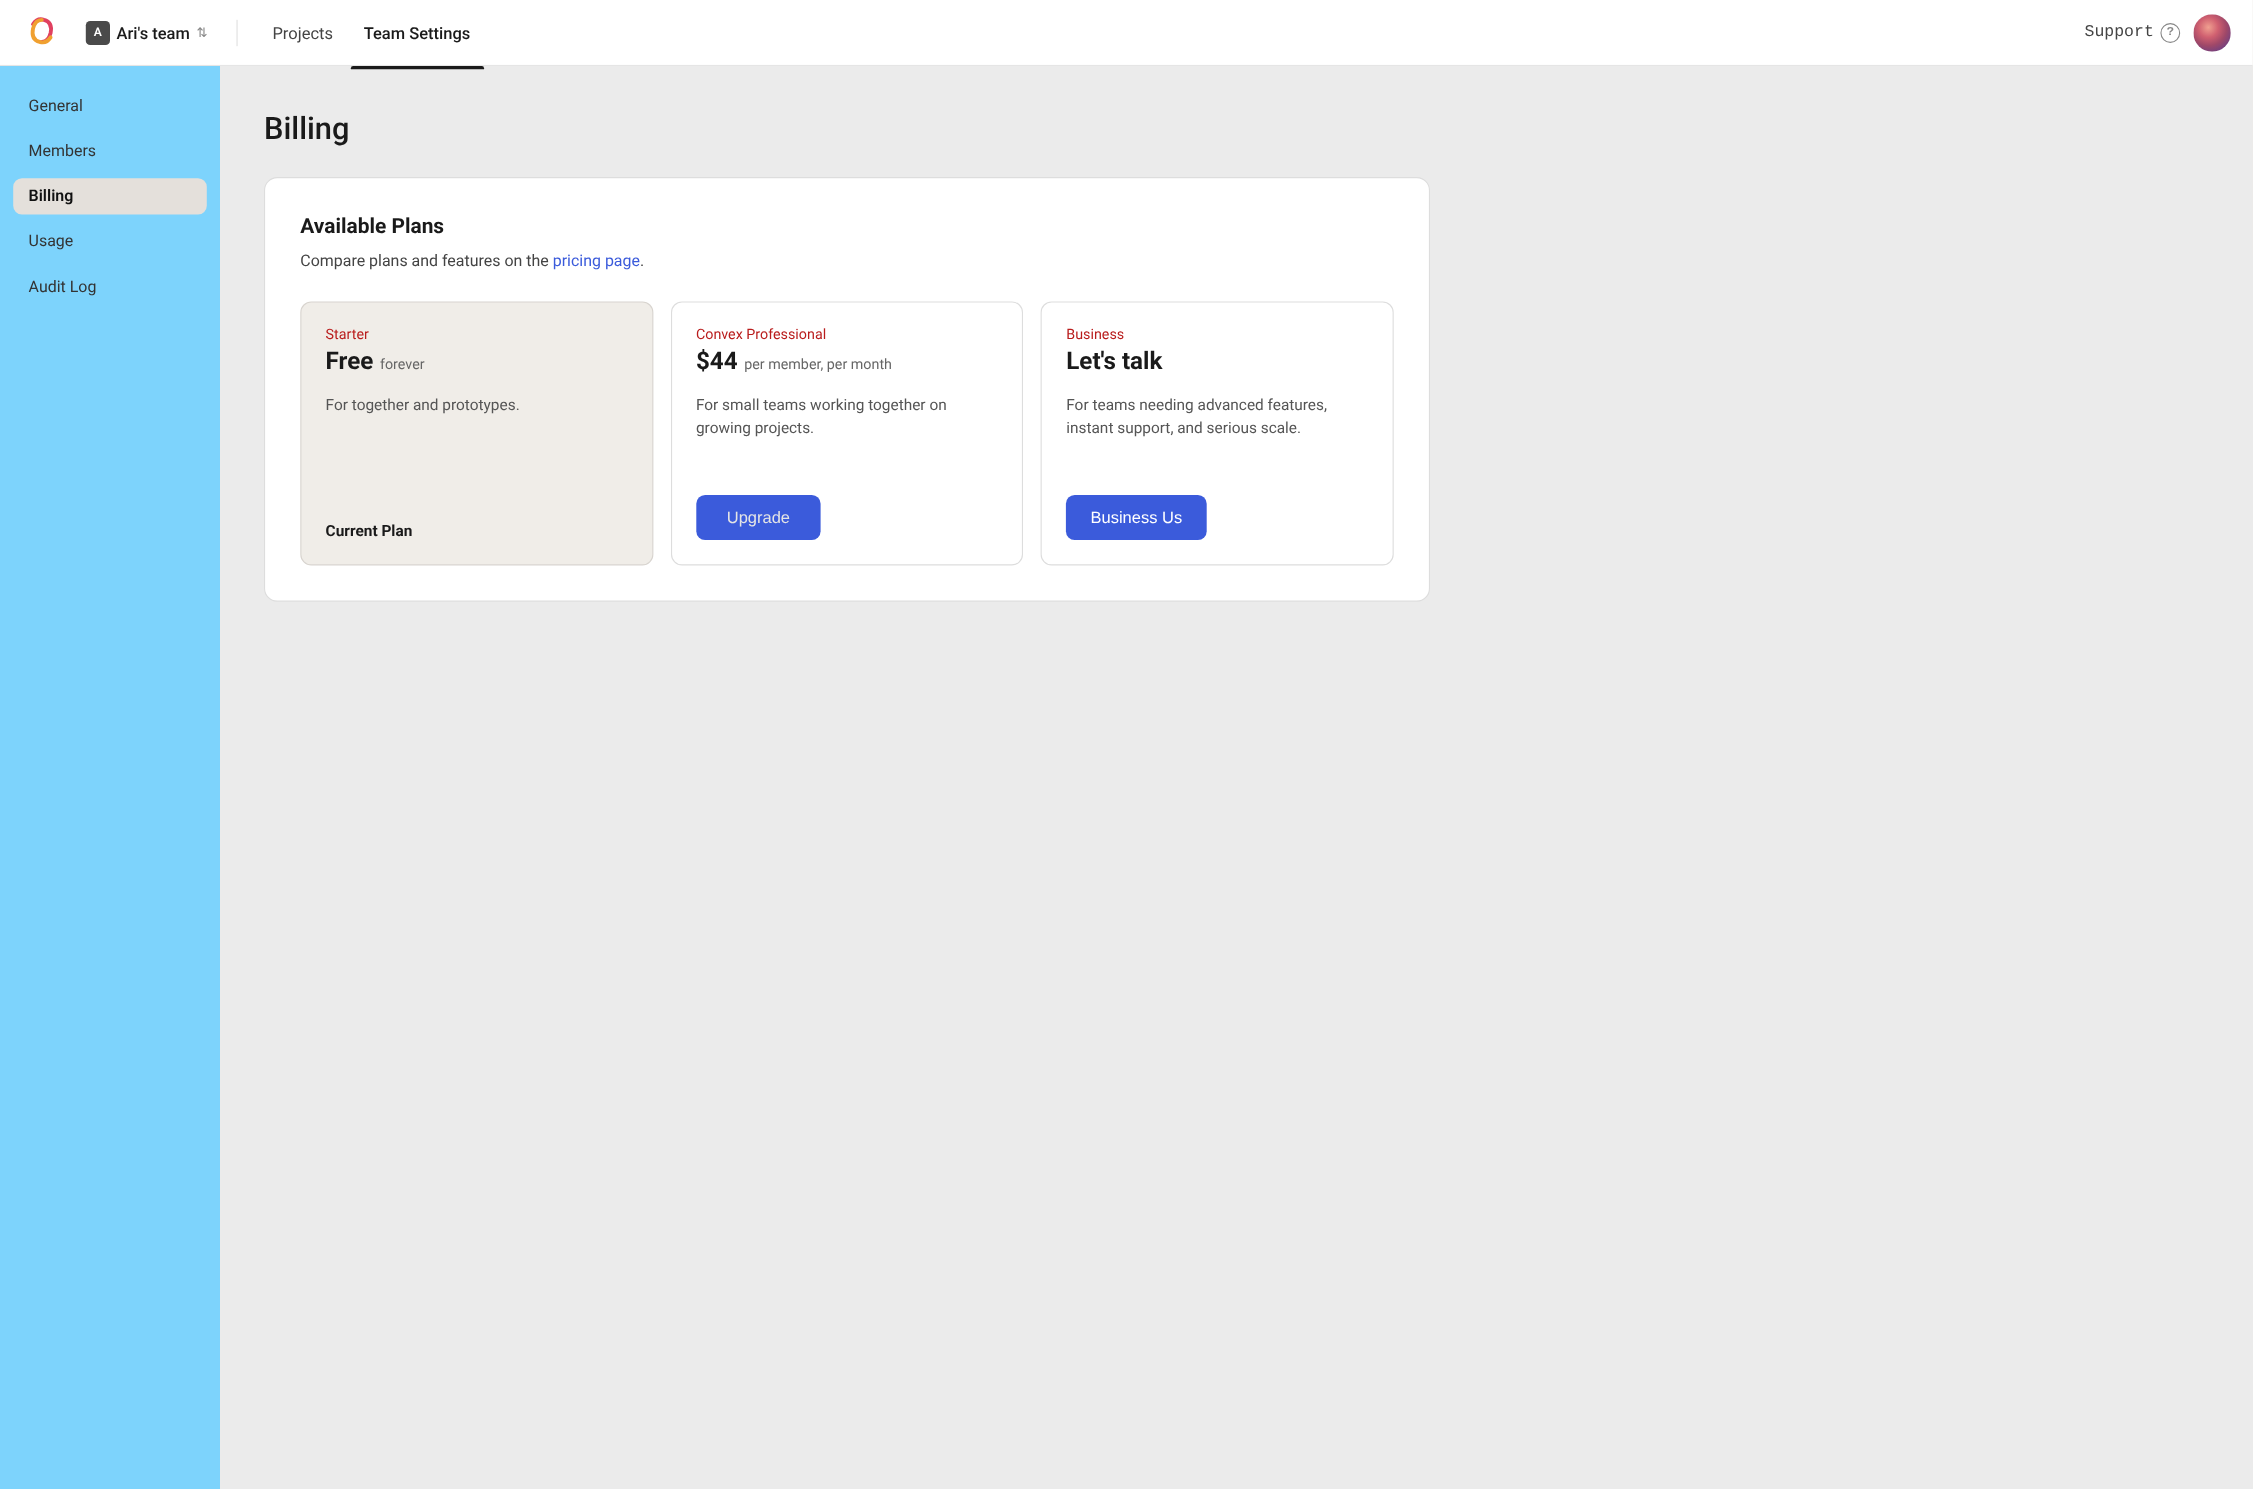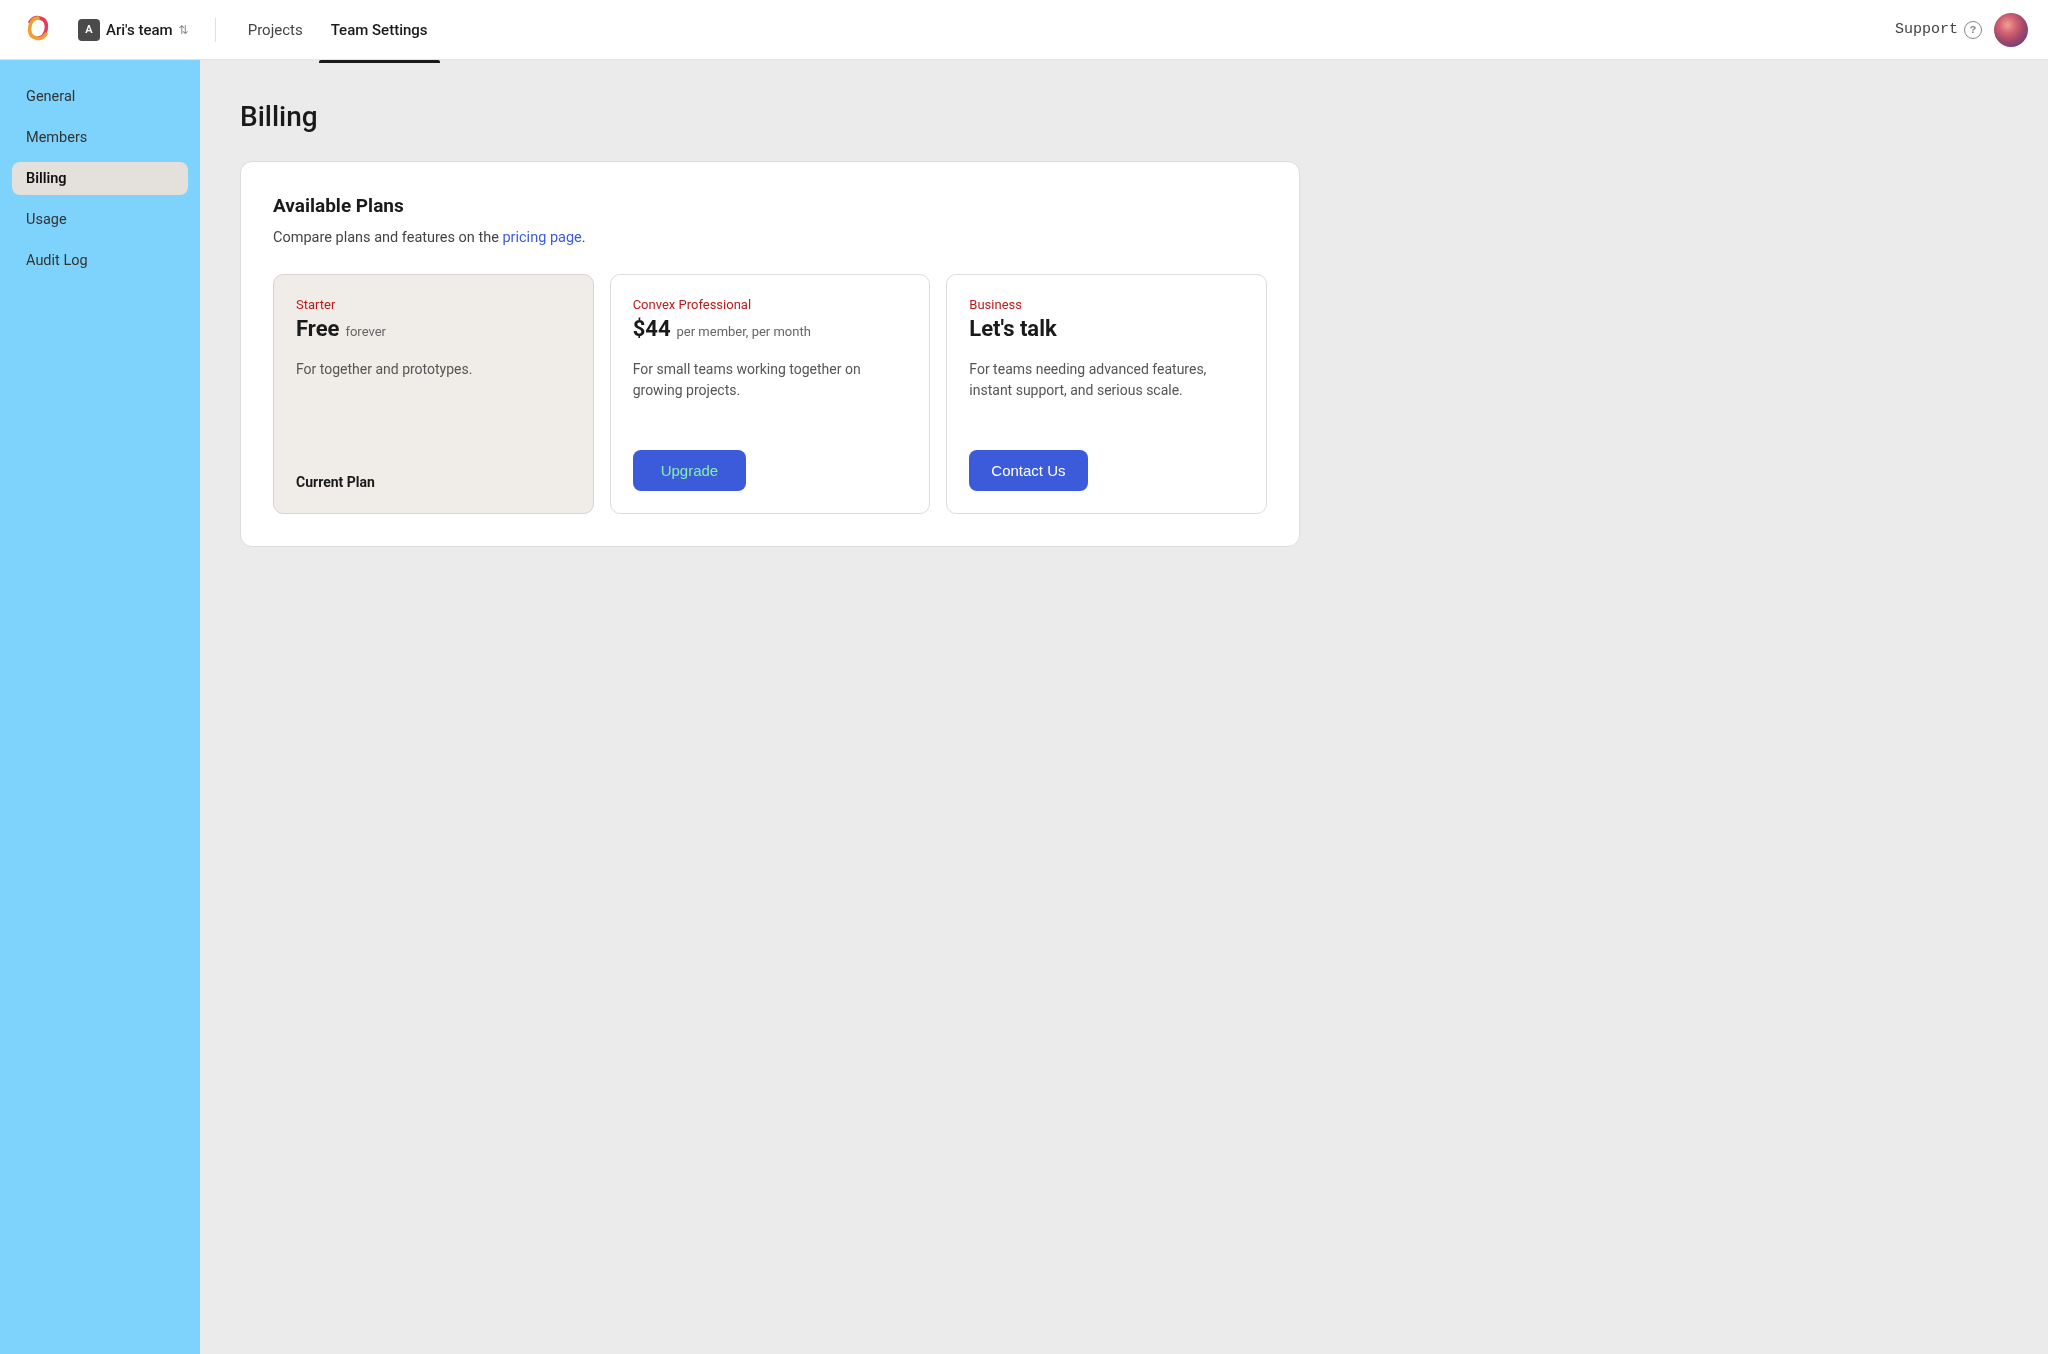--- a/index.html
+++ b/index.html
@@ -248,21 +248,21 @@
       margin-top: auto;
       padding-top: 20px;
     }
     .current-plan-label {
       font-size: 14px;
       font-weight: 700;
       color: #1a1a1a;
     }
     .btn-upgrade {
       background: #3b5bdb;
-      color: #86efac;
+      color: #e5e5e5;
       border: none;
       border-radius: 8px;
       padding: 12px 28px;
       font-size: 15px;
       font-weight: 500;
       cursor: pointer;
     }
     .btn-contact {
       background: #3b5bdb;
       color: #fff;
@@ -361,20 +361,20 @@
           </div>
         </div>
 
         <div class="plan-card">
           <div class="plan-tier">Business</div>
           <div class="plan-price-row">
             <span class="plan-price-main">Let's talk</span>
           </div>
           <p class="plan-desc">For teams needing advanced features, instant support, and serious scale.</p>
           <div class="plan-action">
-            <button class="btn-contact">Contact Us</button>
+            <button class="btn-contact">Business Us</button>
           </div>
         </div>
 
       </div>
     </div>
   </main>
 </div>
 
 </body></html>

